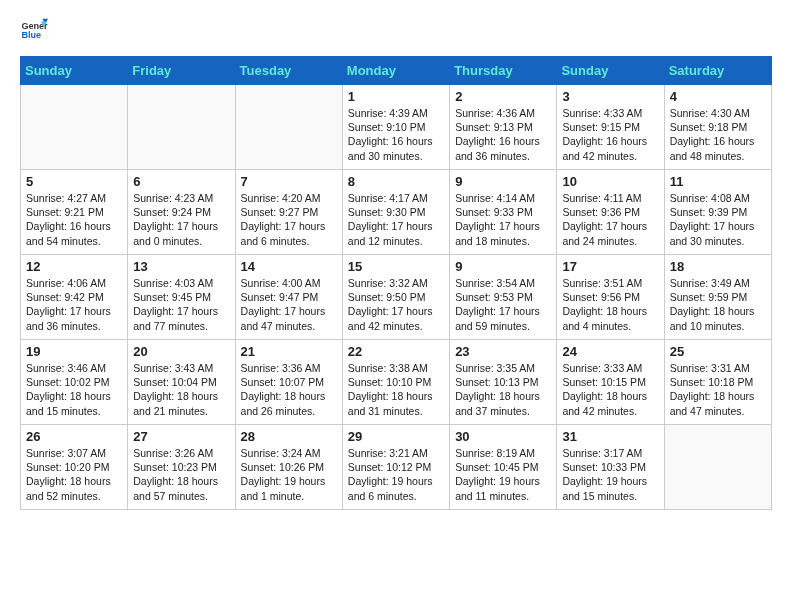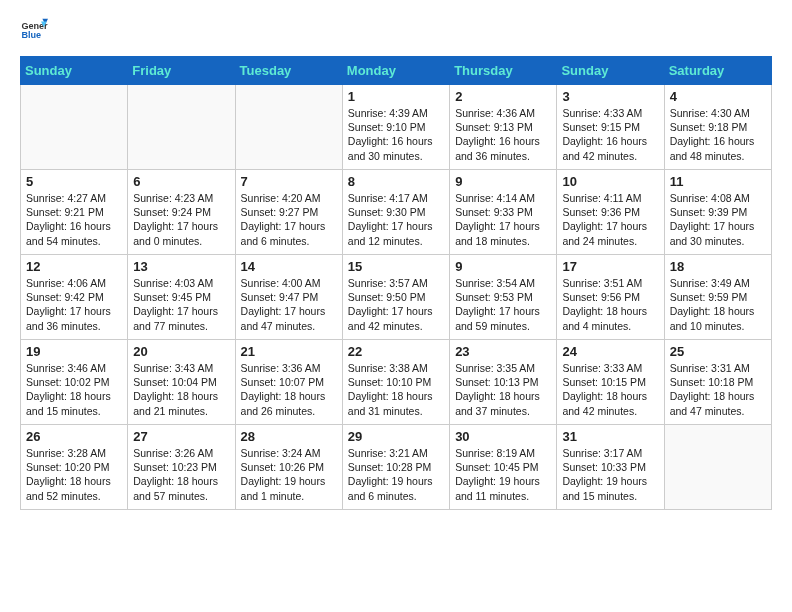--- a/index.html
+++ b/index.html
@@ -170,21 +170,21 @@
           <td>
             <span class="day-number">13</span>
             <div class="cell-content"><span>Sunrise: 4:03 AM</span><br><span>Sunset: 9:45 PM</span><br><span>Daylight: 17 hours</span><br><span>and 77 minutes.</span></div>
           </td>
           <td>
             <span class="day-number">14</span>
             <div class="cell-content"><span>Sunrise: 4:00 AM</span><br><span>Sunset: 9:47 PM</span><br><span>Daylight: 17 hours</span><br><span>and 47 minutes.</span></div>
           </td>
           <td>
             <span class="day-number">15</span>
-            <div class="cell-content"><span>Sunrise: 3:57 AM</span><br><span>Sunset: 9:50 PM</span><br><span>Daylight: 17 hours</span><br><span>and 42 minutes.</span></div>
+            <div class="cell-content"><span>Sunrise: 3:32 AM</span><br><span>Sunset: 9:50 PM</span><br><span>Daylight: 17 hours</span><br><span>and 42 minutes.</span></div>
           </td>
           <td>
             <span class="day-number">9</span>
             <div class="cell-content"><span>Sunrise: 3:54 AM</span><br><span>Sunset: 9:53 PM</span><br><span>Daylight: 17 hours</span><br><span>and 59 minutes.</span></div>
           </td>
           <td>
             <span class="day-number">17</span>
             <div class="cell-content"><span>Sunrise: 3:51 AM</span><br><span>Sunset: 9:56 PM</span><br><span>Daylight: 18 hours</span><br><span>and 4 minutes.</span></div>
           </td>
           <td>
@@ -218,33 +218,33 @@
             <div class="cell-content"><span>Sunrise: 3:33 AM</span><br><span>Sunset: 10:15 PM</span><br><span>Daylight: 18 hours</span><br><span>and 42 minutes.</span></div>
           </td>
           <td>
             <span class="day-number">25</span>
             <div class="cell-content"><span>Sunrise: 3:31 AM</span><br><span>Sunset: 10:18 PM</span><br><span>Daylight: 18 hours</span><br><span>and 47 minutes.</span></div>
           </td>
         </tr>
         <tr class="cal-row">
           <td>
             <span class="day-number">26</span>
-            <div class="cell-content"><span>Sunrise: 3:28 AM</span><br><span>Sunset: 10:20 PM</span><br><span>Daylight: 18 hours</span><br><span>and 52 minutes.</span></div>
+            <div class="cell-content"><span>Sunrise: 3:07 AM</span><br><span>Sunset: 10:20 PM</span><br><span>Daylight: 18 hours</span><br><span>and 52 minutes.</span></div>
           </td>
           <td>
             <span class="day-number">27</span>
             <div class="cell-content"><span>Sunrise: 3:26 AM</span><br><span>Sunset: 10:23 PM</span><br><span>Daylight: 18 hours</span><br><span>and 57 minutes.</span></div>
           </td>
           <td>
             <span class="day-number">28</span>
             <div class="cell-content"><span>Sunrise: 3:24 AM</span><br><span>Sunset: 10:26 PM</span><br><span>Daylight: 19 hours</span><br><span>and 1 minute.</span></div>
           </td>
           <td>
             <span class="day-number">29</span>
-            <div class="cell-content"><span>Sunrise: 3:21 AM</span><br><span>Sunset: 10:28 PM</span><br><span>Daylight: 19 hours</span><br><span>and 6 minutes.</span></div>
+            <div class="cell-content"><span>Sunrise: 3:21 AM</span><br><span>Sunset: 10:12 PM</span><br><span>Daylight: 19 hours</span><br><span>and 6 minutes.</span></div>
           </td>
           <td>
             <span class="day-number">30</span>
             <div class="cell-content"><span>Sunrise: 8:19 AM</span><br><span>Sunset: 10:45 PM</span><br><span>Daylight: 19 hours</span><br><span>and 11 minutes.</span></div>
           </td>
           <td>
             <span class="day-number">31</span>
             <div class="cell-content"><span>Sunrise: 3:17 AM</span><br><span>Sunset: 10:33 PM</span><br><span>Daylight: 19 hours</span><br><span>and 15 minutes.</span></div>
           </td>
           <td class="empty"></td>

